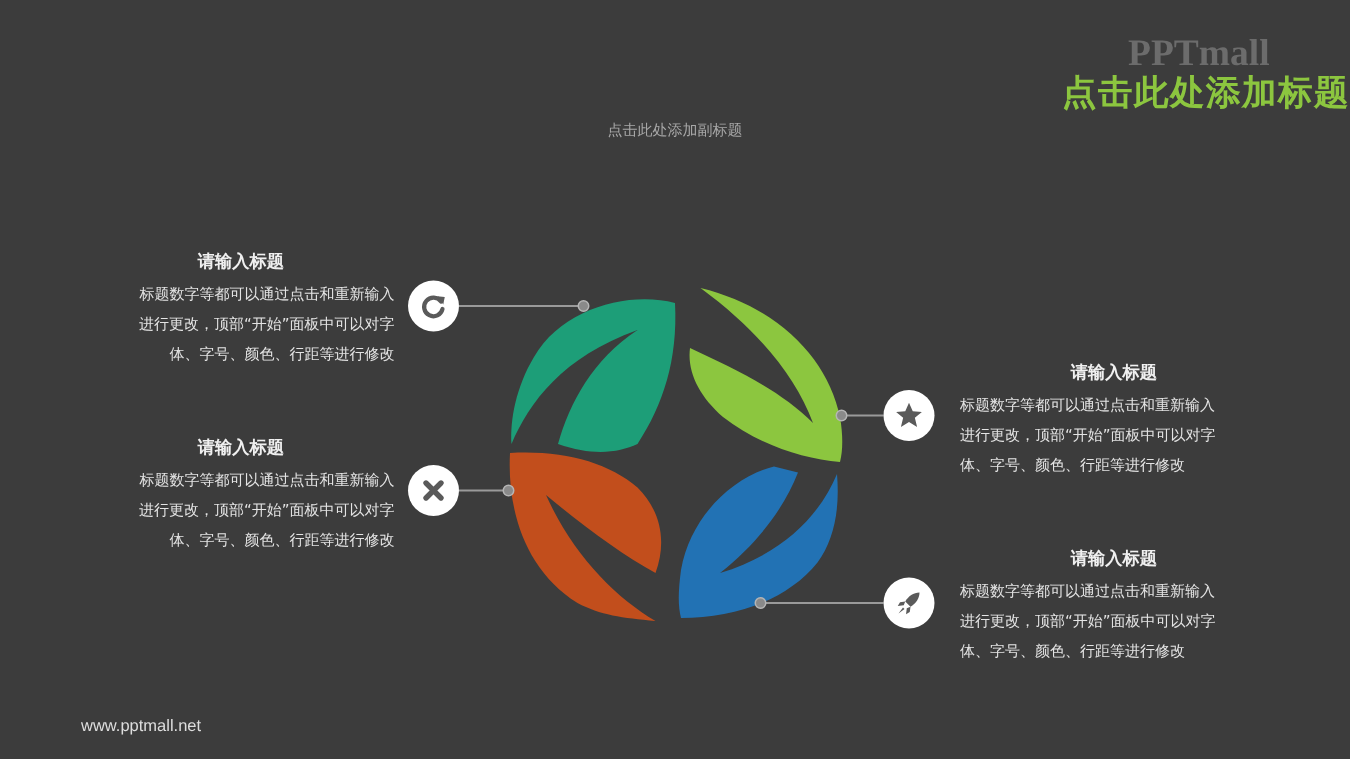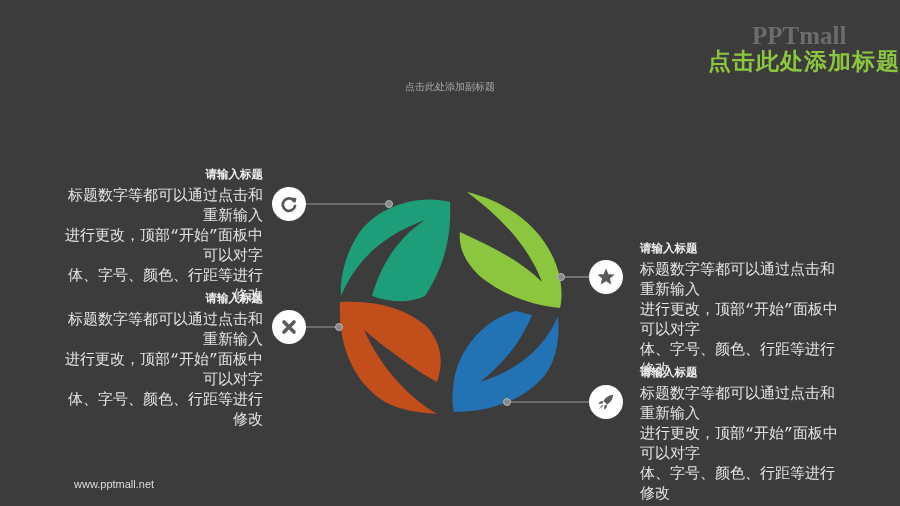--- a/index.html
+++ b/index.html
@@ -5,26 +5,26 @@
   html, body { margin:0; padding:0; }
   body { width:900px; height:506px; background:#3c3c3c; position:relative; overflow:hidden;
          font-family:"DejaVu Sans","Liberation Sans",sans-serif; }
   .title { position:absolute; left:0; width:900px; top:46px; text-align:right;
            font-size:23px; font-weight:bold; color:#8cc63f; letter-spacing:1px; }
   .subtitle { position:absolute; left:0; width:900px; top:80px; text-align:center;
               font-size:10px; color:#a8a8a8; }
   .logo { position:absolute; left:752px; top:22px; font-family:Liberation Serif, serif;
           font-size:25px; font-weight:bold; color:#6c6c6c; letter-spacing:0px; }
   .footer { position:absolute; left:54px; top:478px; font-size:11px; color:#dedede;
-            font-family:"Liberation Sans",sans-serif;margin-left:20px; }
+            font-family:"Liberation Sans",sans-serif; }
   .block { position:absolute; width:205px; }
   .block.left { text-align:right; }
   .block.right { text-align:left; }
-  .block .bt { font-size:11.5px; font-weight:bold; color:#f0f0f0; margin-bottom:5px; }
-  .block .bd { font-size:15px; color:#e4e4e4; line-height:20px;font-family:Liberation Mono, monospace; }
+  .block .bt { font-size:11.5px; font-weight:bold; color:#f0f0f0; margin-bottom:5px;text-align:center; }
+  .block .bd { font-size:10px; color:#e4e4e4; line-height:20px; }
   .icon-circle { position:absolute; width:34px; height:34px; border-radius:50%; background:#ffffff;
                  display:flex; align-items:center; justify-content:center; }
   .icon-circle svg { display:block; }
   svg.diagram { position:absolute; left:0; top:0; }
 </style>
 </head>
 <body>
 
 <div class="title">点击此处添加标题</div>
 <div class="subtitle">点击此处添加副标题</div>

